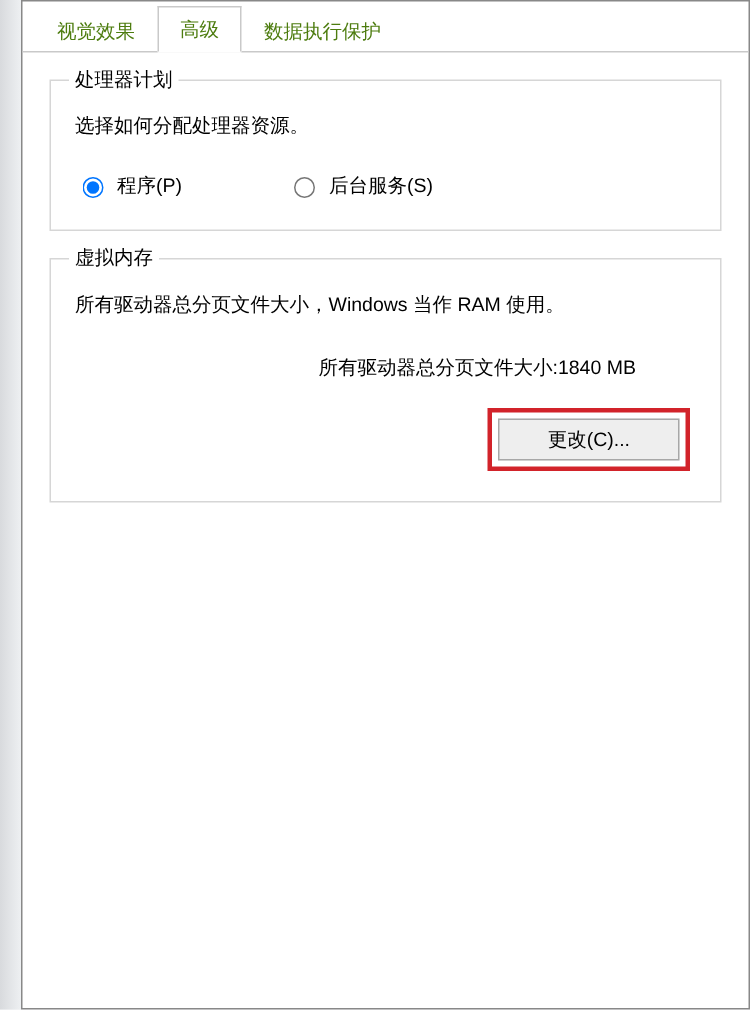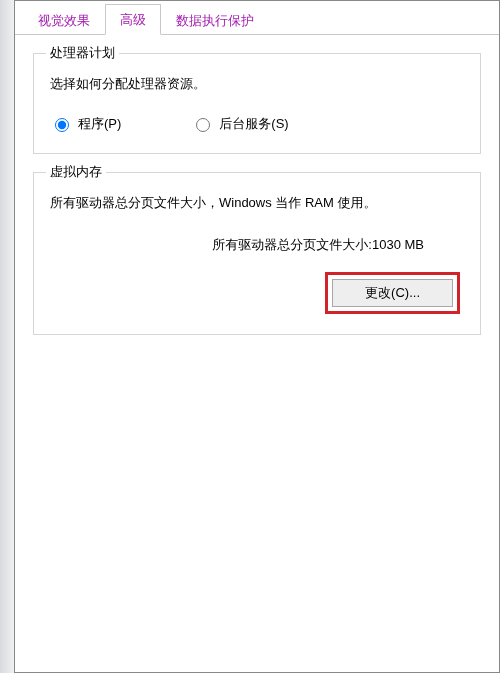--- a/index.html
+++ b/index.html
@@ -54,21 +54,21 @@
     border-bottom: 1px solid #c9c9c9;
   }
   .tab {
     padding: 6px 14px 5px 14px;
     font-size: 13px;
     border: 1px solid transparent;
     border-bottom: none;
     position: relative;
     top: 1px;
     cursor: pointer;
-    color: #a21caf;
+    color: #4d7c0f;
   }
   .tab.active {
     border-color: #c9c9c9;
     background: #fff;
     border-bottom: 1px solid #fff;
   }
   .content {
     flex: 1;
     padding: 18px 18px 12px 18px;
     overflow: hidden;
@@ -171,21 +171,21 @@
           <span>后台服务(S)</span>
         </label>
       </div>
     </div>
 
     <div class="group">
       <span class="group-title">虚拟内存</span>
       <div class="desc">所有驱动器总分页文件大小，Windows 当作 RAM 使用。</div>
       <div class="info-row">
         <span>所有驱动器总分页文件大小:</span>
-        <span>1030 MB</span>
+        <span>1840 MB</span>
       </div>
       <div class="change-wrap">
         <span class="highlight-box">
           <button class="change">更改(C)...</button>
         </span>
       </div>
     </div>
 
   </div>
 </div>

